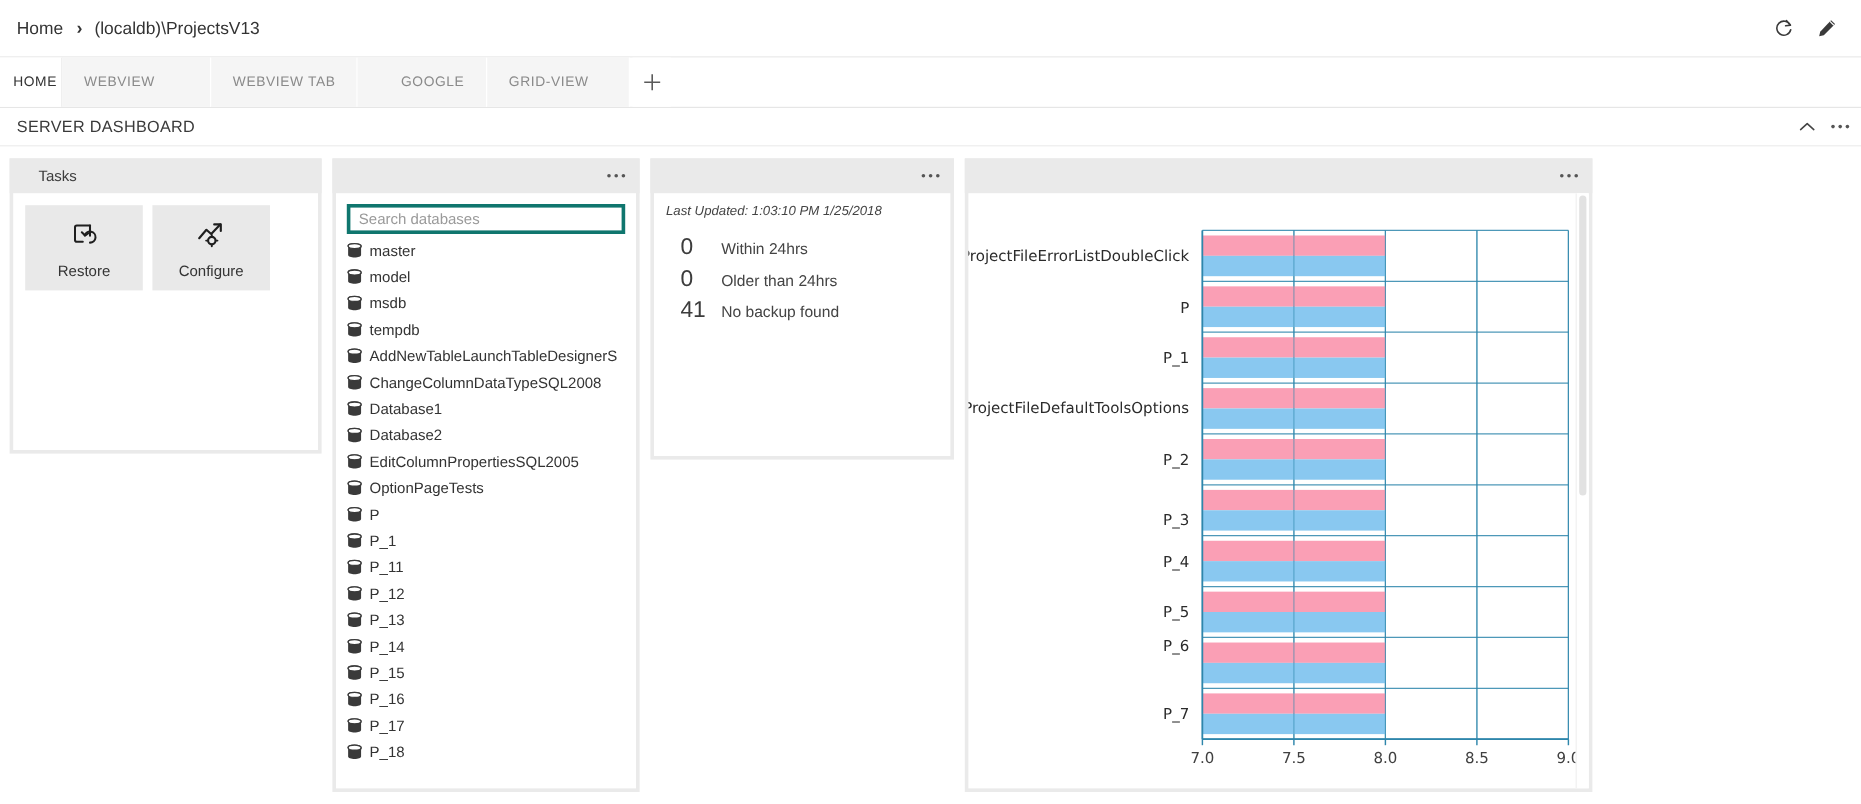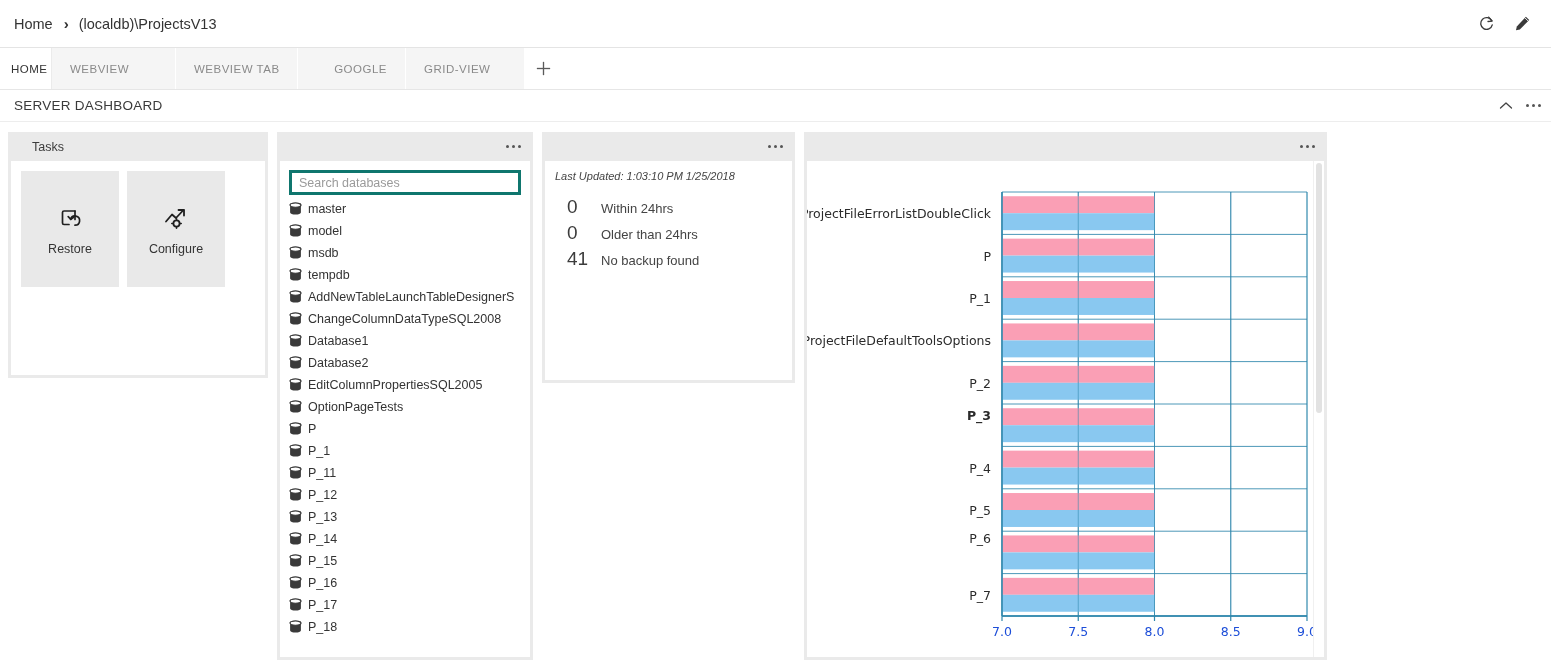--- a/index.html
+++ b/index.html
@@ -162,21 +162,21 @@
   .w-tasks { width: 260px; }
   .w-tasks .widget-body { height: 214px; padding: 10px 0 0 0; }
   .task-grid {
     display: flex;
     flex-wrap: wrap;
     gap: 8px;
     padding: 0 10px;
   }
   .task-btn {
     width: 98px;
-    height: 116px;
+    height: 71px;
     background: #e9e9e9;
     display: flex;
     flex-direction: column;
     align-items: center;
     justify-content: center;
     cursor: pointer;
     box-sizing: border-box;
     gap: 9px;
   }
   .task-ico { width: 30px; height: 30px; display:flex; align-items:center; justify-content:center; }
@@ -267,21 +267,21 @@
     font-size: 12.5px;
     color: #2b2b2b;
     white-space: nowrap;
     text-align: right;
     transform: translateY(-50%);
     font-family: "DejaVu Sans", sans-serif;
   }
   .tick-label {
     position: absolute;
     font-size: 12.5px;
-    color: #1d4ed8;
+    color: #404040;
     transform: translateX(-50%);
     white-space: nowrap;
     font-family: "DejaVu Sans", sans-serif;
   }
   .scrollbar-track {
     position: absolute;
     top: 0; right: 0;
     width: 10px;
     height: 100%;
     background: #ffffff;
@@ -709,21 +709,21 @@
               <line x1="347.5" y1="455" x2="347.5" y2="460" stroke="#2E86AB" stroke-width="1.2"></line>
               <line x1="423.75" y1="455" x2="423.75" y2="460" stroke="#2E86AB" stroke-width="1.2"></line>
               <line x1="500" y1="455" x2="500" y2="460" stroke="#2E86AB" stroke-width="1.2"></line>
             </svg>
           <div id="chart-text">
               <div class="cat-label" style="top: 52.2px; right: 322px;">ProjectFileErrorListDoubleClick</div>
               <div class="cat-label" style="top: 94.6px; right: 322px;">P</div>
               <div class="cat-label" style="top: 137px; right: 322px;">P_1</div>
               <div class="cat-label" style="top: 179.4px; right: 322px;">ProjectFileDefaultToolsOptions</div>
               <div class="cat-label" style="top: 221.8px; right: 322px;">P_2</div>
-              <div class="cat-label" style="top: 254px; right: 322px; font-weight: bold;">P_3</div>
+              <div class="cat-label" style="top: 272px; right: 322px;">P_3</div>
               <div class="cat-label" style="top: 306.6px; right: 322px;">P_4</div>
               <div class="cat-label" style="top: 349px; right: 322px;">P_5</div>
               <div class="cat-label" style="top: 377px; right: 322px;">P_6</div>
               <div class="cat-label" style="top: 433.8px; right: 322px;">P_7</div>
               <div class="tick-label" style="left: 195px; top: 463px;">7.0</div>
               <div class="tick-label" style="left: 271.25px; top: 463px;">7.5</div>
               <div class="tick-label" style="left: 347.5px; top: 463px;">8.0</div>
               <div class="tick-label" style="left: 423.75px; top: 463px;">8.5</div>
               <div class="tick-label" style="left: 500px; top: 463px;">9.0</div>
             </div>

